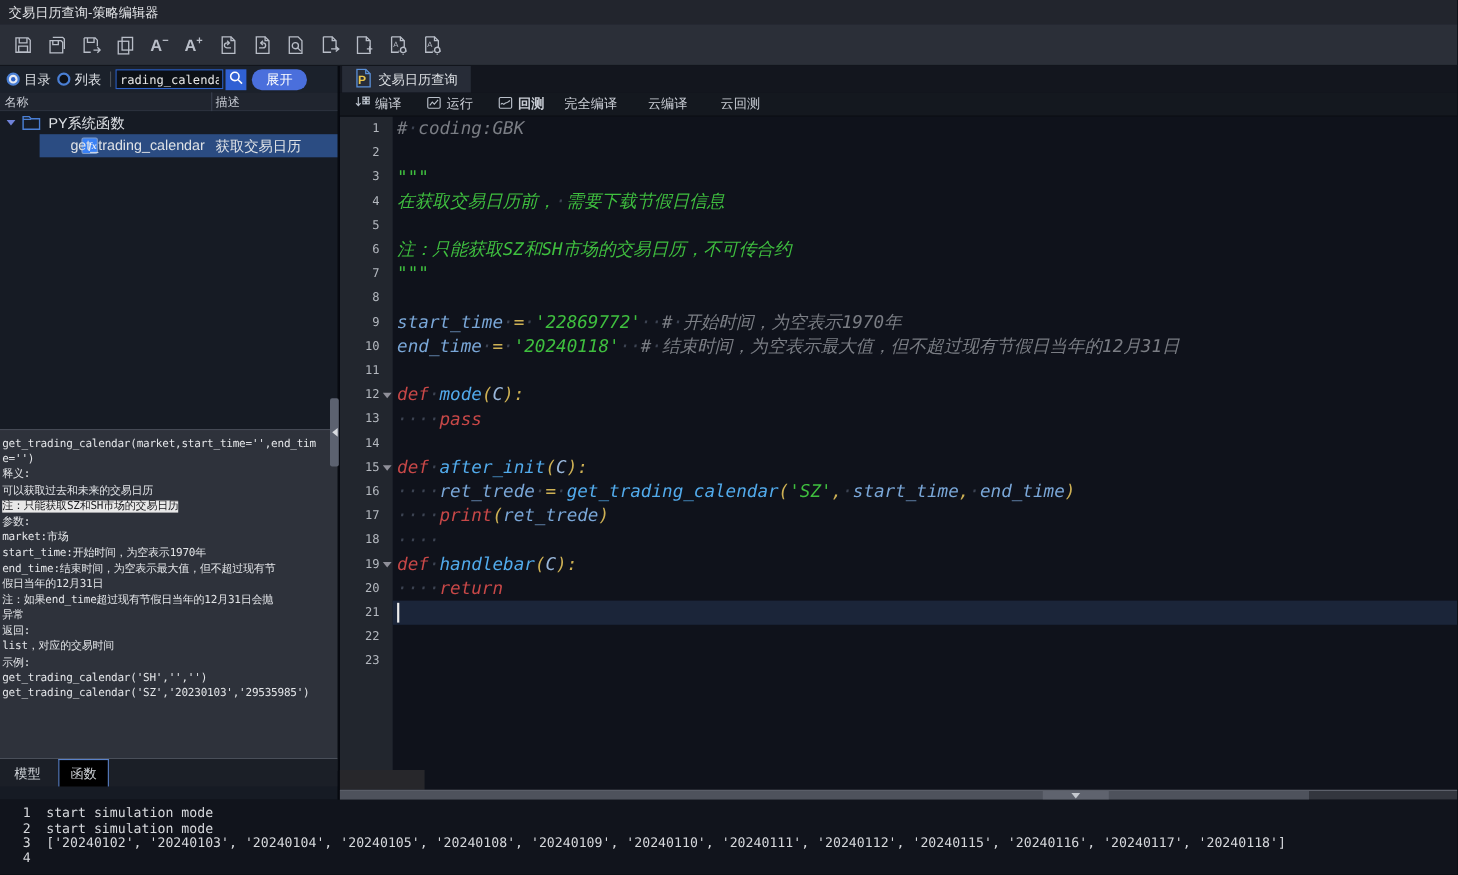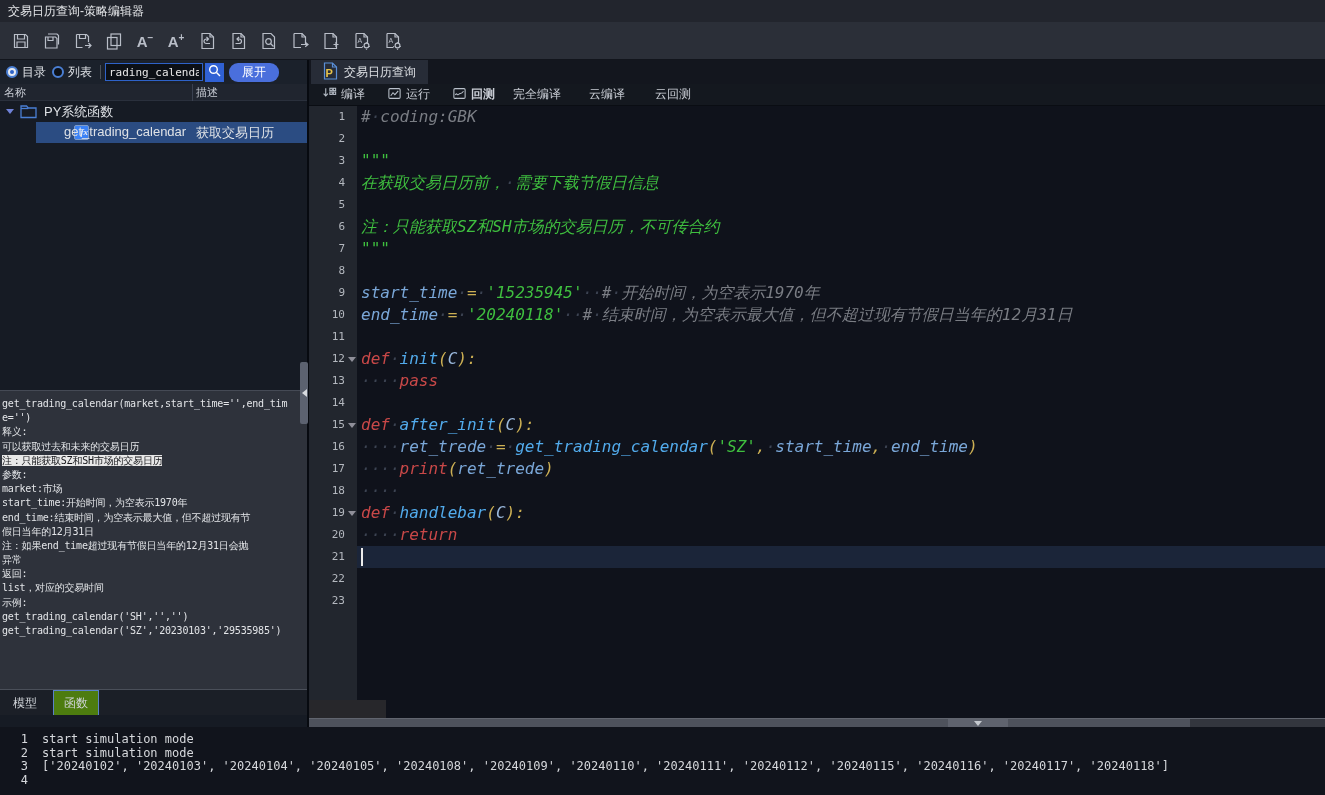--- a/index.html
+++ b/index.html
@@ -47,21 +47,21 @@
   .t-label2{position:absolute;left:64px;top:2px;}
   .t-desc{position:absolute;left:196px;top:2px;}
   #doc{position:absolute;left:0;top:330px;right:0;bottom:26px;background:#2e323b;border-top:1px solid #454a55;
        padding:6px 2px 0 2px;font:10px "DejaVu Sans Mono",monospace;letter-spacing:-0.2px;color:#e3e5e8;
        line-height:14.2px;overflow:hidden;}
   .doc-line{white-space:pre;height:14.2px;}
   .doc-hl{background:#e8e8e8;color:#15161a;}
   #sidebar-tabs{position:absolute;left:0;right:0;bottom:12px;height:26px;background:#1b1f27;
                 border-top:1px solid #4a4f59;display:flex;align-items:flex-end;}
   .s-tab{height:24px;padding:0 10px;font-size:12px;color:#cfd3d8;line-height:24px;margin-left:3px;}
-  .s-tab.active{background:#4d7c0f;border:1px solid #5b82c8;border-bottom:none;height:25px;margin-left:6px;}
+  .s-tab.active{background:#000000;border:1px solid #5b82c8;border-bottom:none;height:25px;margin-left:6px;}
   
   #vdivider{position:absolute;left:307px;top:60px;width:2px;height:667px;background:#070a10;}
   #vsplitter{position:absolute;left:300px;top:362px;width:8px;height:62px;background:#5c6270;border-radius:2px;
              display:flex;align-items:center;justify-content:center;}
   #vsplitter::after{content:"";width:0;height:0;border-top:4px solid transparent;border-bottom:4px solid transparent;
              border-right:5px solid #d8dbe0;}
   
   #editor{position:absolute;left:309px;top:60px;width:1016px;height:667px;background:#0f121b;}
   .tab-bar{height:24px;background:#13161e;display:flex;}
   .etab{margin-left:2px;display:flex;align-items:center;gap:6px;padding:0 12px;background:#272c37;
@@ -395,24 +395,24 @@
         </div>
       <div id="lines">
           <div class="code-line"><span class="cm">#</span><span class="ws">·</span><span class="cm">coding:GBK</span></div>
           <div class="code-line"></div>
           <div class="code-line"><span class="str">"""</span></div>
           <div class="code-line"><span class="str">在获取交易日历前，</span><span class="ws">·</span><span class="str">需要下载节假日信息</span></div>
           <div class="code-line"></div>
           <div class="code-line"><span class="str">注：只能获取SZ和SH市场的交易日历，不可传合约</span></div>
           <div class="code-line"><span class="str">"""</span></div>
           <div class="code-line"></div>
-          <div class="code-line"><span class="id">start_time</span><span class="ws">·</span><span class="pn">=</span><span class="ws">·</span><span class="str">'15235945'</span><span class="ws">··</span><span class="cm">#</span><span class="ws">·</span><span class="cm">开始时间，为空表示1970年</span></div>
+          <div class="code-line"><span class="id">start_time</span><span class="ws">·</span><span class="pn">=</span><span class="ws">·</span><span class="str">'22869772'</span><span class="ws">··</span><span class="cm">#</span><span class="ws">·</span><span class="cm">开始时间，为空表示1970年</span></div>
           <div class="code-line"><span class="id">end_time</span><span class="ws">·</span><span class="pn">=</span><span class="ws">·</span><span class="str">'20240118'</span><span class="ws">··</span><span class="cm">#</span><span class="ws">·</span><span class="cm">结束时间，为空表示最大值，但不超过现有节假日当年的12月31日</span></div>
           <div class="code-line"></div>
-          <div class="code-line"><span class="kw">def</span><span class="ws">·</span><span class="fn">init</span><span class="pn">(</span><span class="cls">C</span><span class="pn">):</span></div>
+          <div class="code-line"><span class="kw">def</span><span class="ws">·</span><span class="fn">mode</span><span class="pn">(</span><span class="cls">C</span><span class="pn">):</span></div>
           <div class="code-line"><span class="ws">····</span><span class="kw">pass</span></div>
           <div class="code-line"></div>
           <div class="code-line"><span class="kw">def</span><span class="ws">·</span><span class="fn">after_init</span><span class="pn">(</span><span class="cls">C</span><span class="pn">):</span></div>
           <div class="code-line"><span class="ws">····</span><span class="id">ret_trede</span><span class="ws">·</span><span class="pn">=</span><span class="ws">·</span><span class="fn">get_trading_calendar</span><span class="pn">(</span><span class="str">'SZ'</span><span class="pn">,</span><span class="ws">·</span><span class="id">start_time</span><span class="pn">,</span><span class="ws">·</span><span class="id">end_time</span><span class="pn">)</span></div>
           <div class="code-line"><span class="ws">····</span><span class="kw">print</span><span class="pn">(</span><span class="id">ret_trede</span><span class="pn">)</span></div>
           <div class="code-line"><span class="ws">····</span></div>
           <div class="code-line"><span class="kw">def</span><span class="ws">·</span><span class="fn">handlebar</span><span class="pn">(</span><span class="cls">C</span><span class="pn">):</span></div>
           <div class="code-line"><span class="ws">····</span><span class="kw">return</span></div>
           <div class="code-line current"><span class="cursor"></span></div>
           <div class="code-line"></div>

